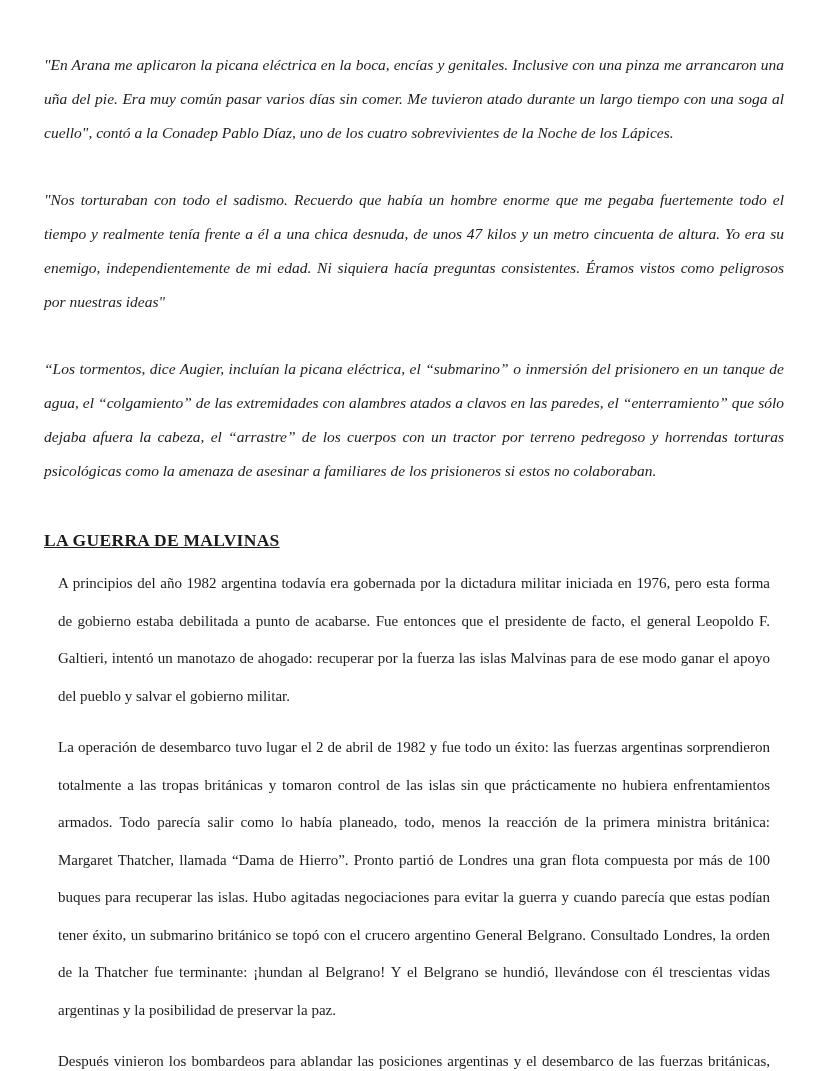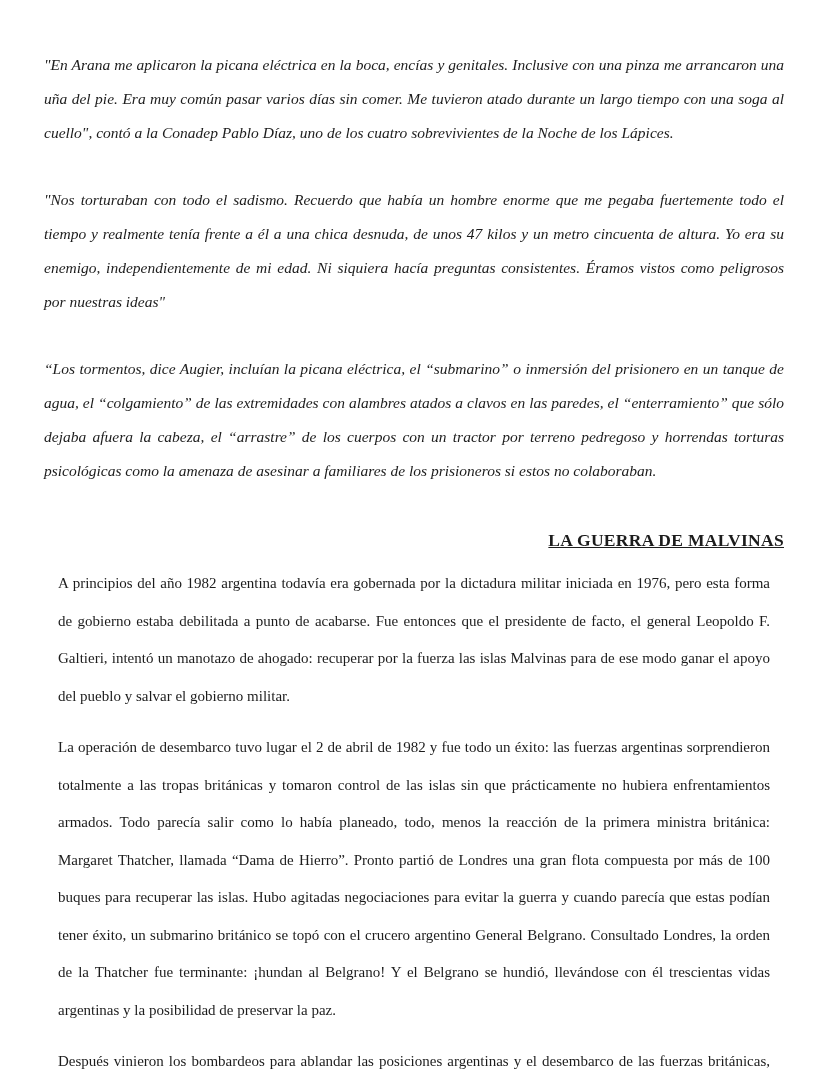--- a/index.html
+++ b/index.html
@@ -21,21 +21,21 @@
   .quote {
     font-style: italic;
     font-size: 15.5px;
     line-height: 34px;
     text-align: justify;
     margin: 0 0 33px 0;
   }
   .section-heading {
     font-size: 17.5px;
     font-weight: bold;
-    text-align: right;
+    text-align: left;
     text-decoration: underline;
     letter-spacing: 0.3px;
     margin: 42px 0 8px 0;
     font-family: "Liberation Serif", "DejaVu Serif", serif;
   }
   .body-par {
     font-size: 15px;
     line-height: 37.5px;
     text-align: justify;
     margin: 14px;

